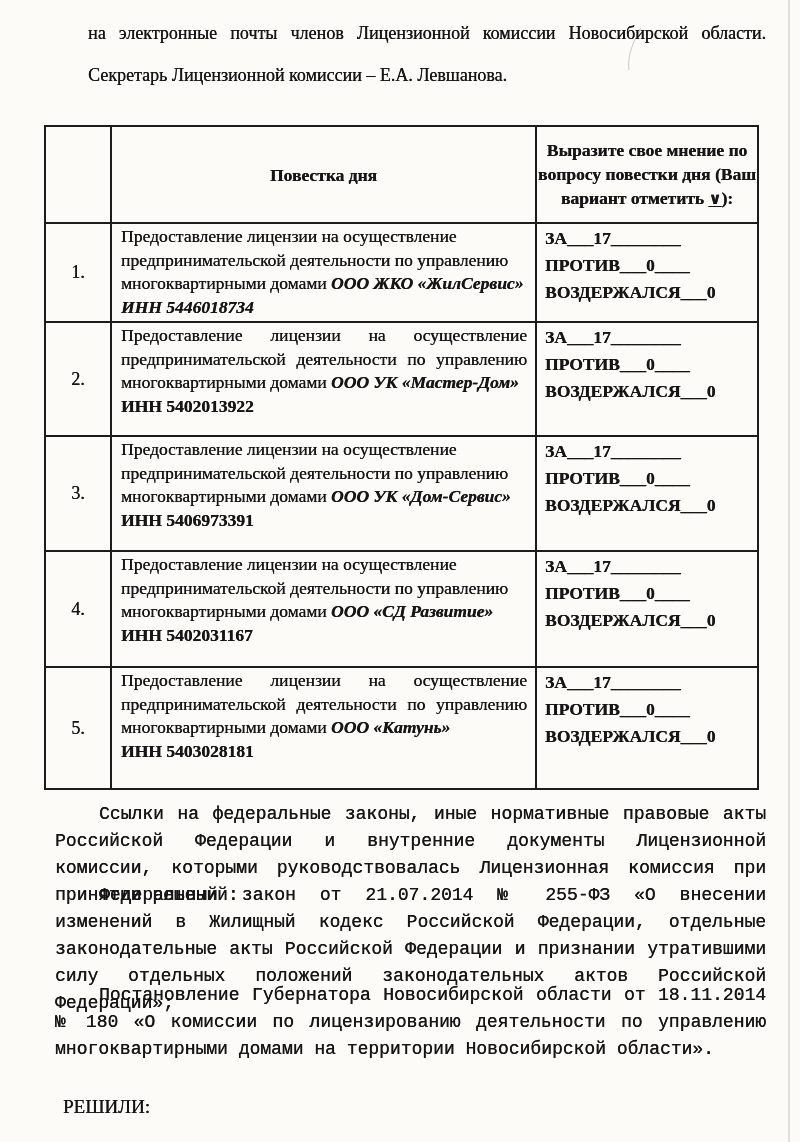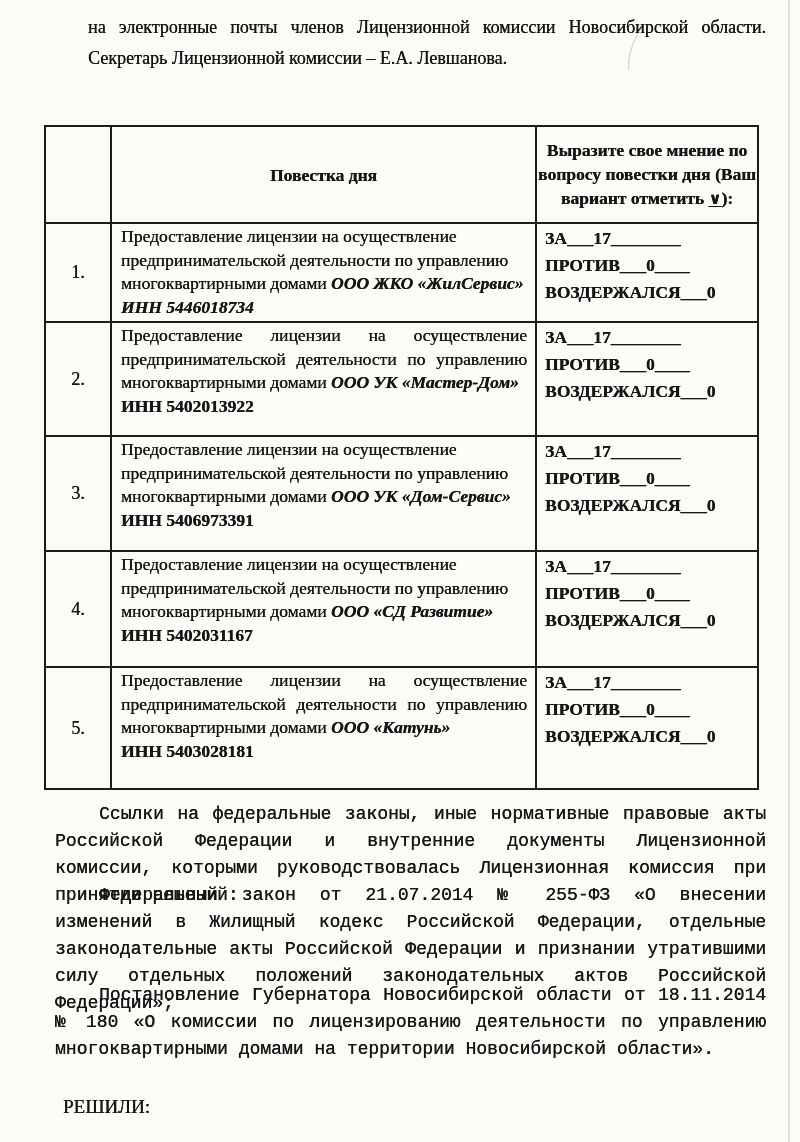--- a/index.html
+++ b/index.html
@@ -11,21 +11,21 @@
     color:#161616;
     overflow:hidden;
     text-shadow:0.3px 0 0 currentColor;
   }
   .scan-edge{
     position:absolute;top:0;bottom:0;left:788px;width:2px;
     background:#c9c9c9;opacity:.55;
   }
   .intro{
     position:absolute;left:88px;right:34px;top:12px;
-    font-size:18px;line-height:31px;text-align:justify;margin:0;
+    font-size:18px;line-height:42px;text-align:justify;margin:0;
   }
   .results{
     position:absolute;left:102px;top:84px;margin:0;
     font-size:18px;line-height:28px;
   }
   table.vtable{
     position:absolute;left:44px;top:125px;
     width:713px;border-collapse:collapse;table-layout:fixed;
   }
   .vtable th,.vtable td{

